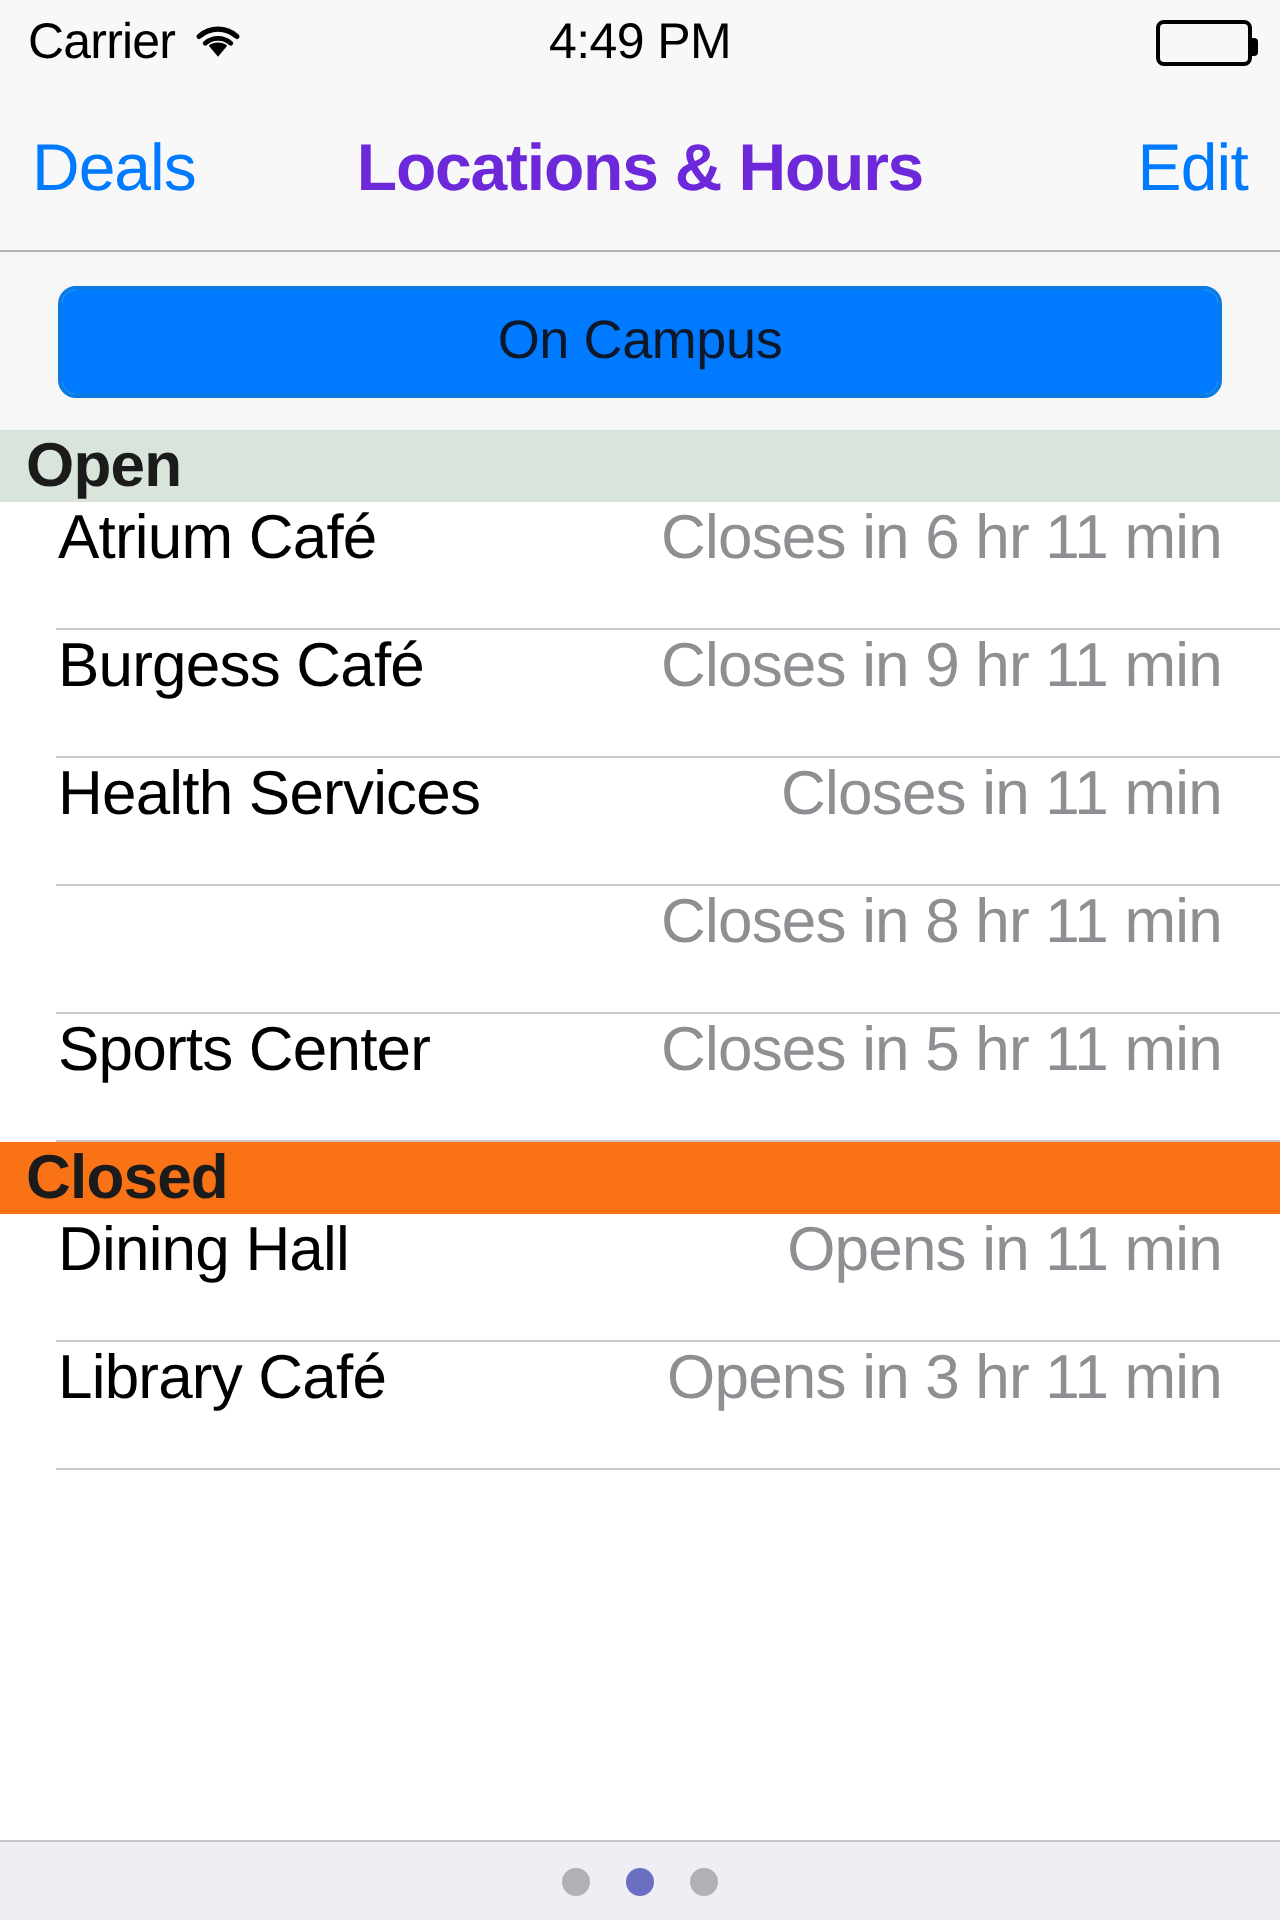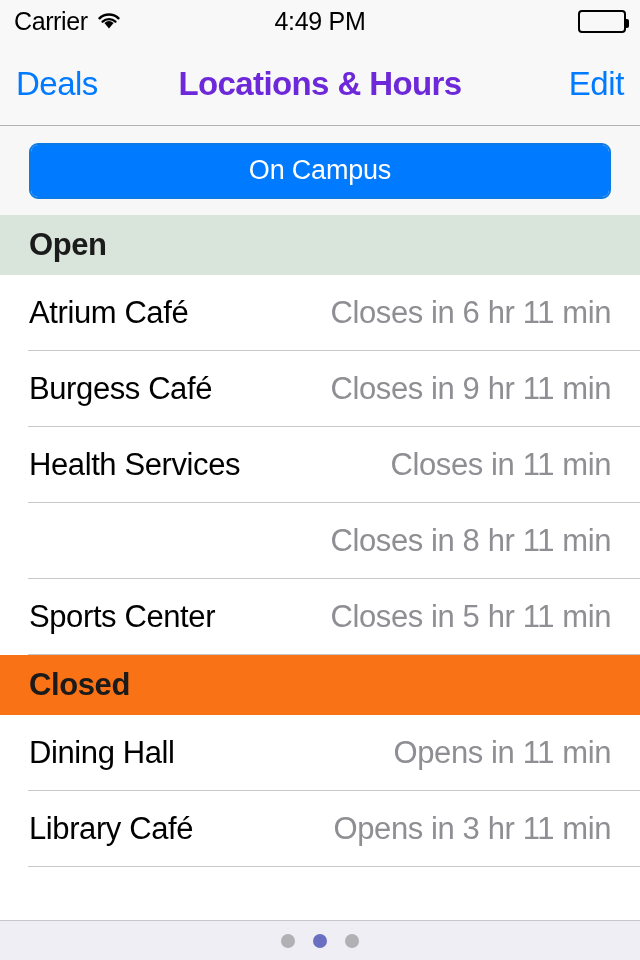--- a/index.html
+++ b/index.html
@@ -155,55 +155,54 @@
     display: flex;
     align-items: center;
     justify-content: center;
     font-size: 27px;
     letter-spacing: -0.2px;
     cursor: pointer;
     user-select: none;
   }
   .segment.selected {
     background: #007aff;
-    color: #ffffff;
+    color: #0f172a;
   }
   .segment.unselected {
     background: #fbfbfb;
     color: #127fe8;
   }
 
   
   .list {
     flex: 1 1 auto;
     overflow: hidden;
     background: #ffffff;
     position: relative;
   }
   .section-header {
-    height: 60px;
-    display: flex;
-    align-items: center;
-    padding-left: 29px;
+    height: 36px;
+    display: flex;
+    align-items: center;
+    padding-left: 13px;
     box-sizing: border-box;
     font-size: 31px;
     font-weight: bold;
     color: #1b1b1b;
     letter-spacing: -0.4px;
   }
   .section-header.open {
     background: #d9e5da;
   }
   .section-header.closed {
     background: #f97316;
   }
   .row {
-    height: 76px;
-    display: flex;
-    align-items: center;
+    height: 64px;
+    display: flex;
     padding: 0 29px 0 29px;
     box-sizing: border-box;
     background: #ffffff;
     position: relative;
     cursor: pointer;
   }
   .row:not(:last-child)::after {
     content: "";
     position: absolute;
     left: 28px;

